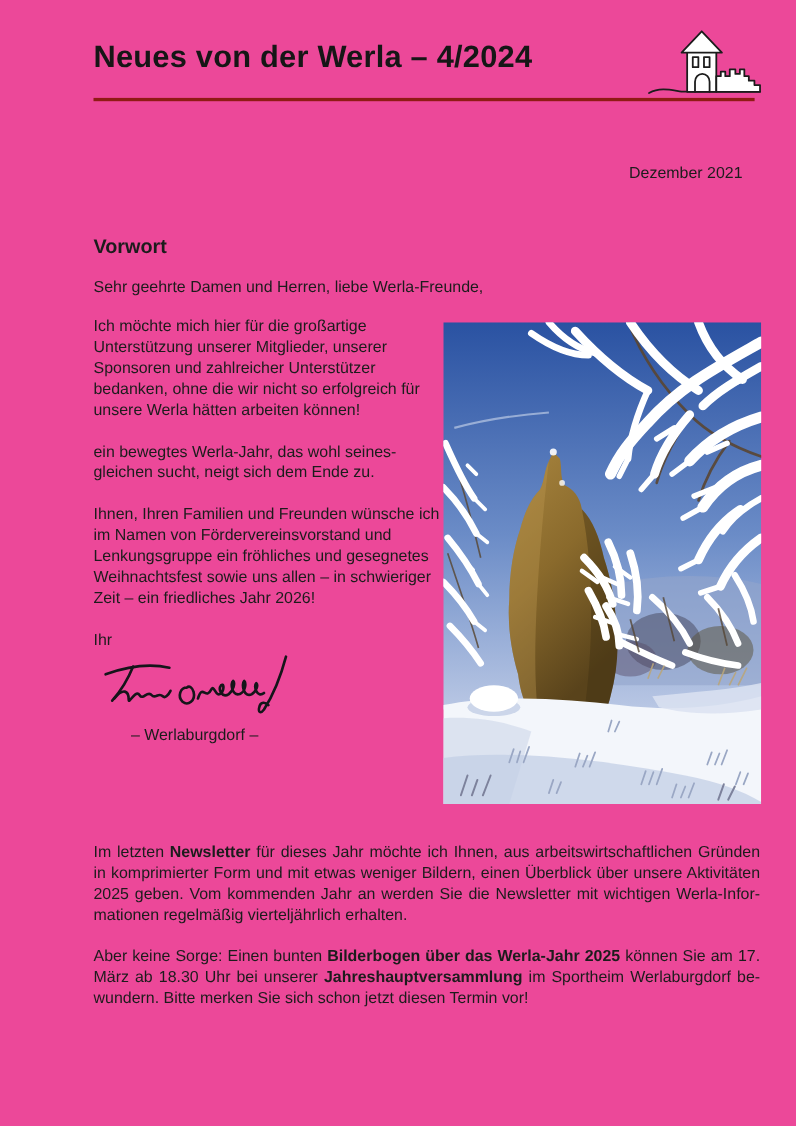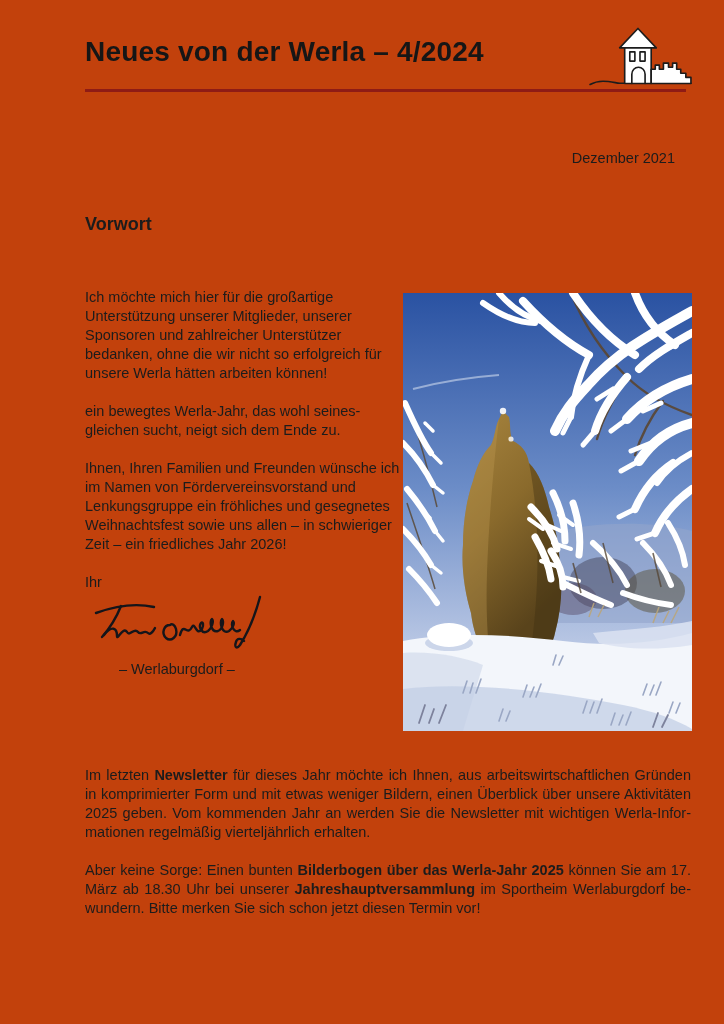--- a/index.html
+++ b/index.html
@@ -1,17 +1,17 @@
 <!DOCTYPE html>
 <html lang="de"><head>
 <meta charset="utf-8">
 <style>
   html,body{margin:0;padding:0;background:#9a9a9a;}
   .page{
-    position:relative;width:724px;height:1024px;margin:0 auto;background:#c2410c;
+    position:relative;width:724px;height:1024px;margin:0 auto;background:#ec4899;
     font-family:"Liberation Sans", sans-serif;color:#1c1c1c;overflow:hidden;
   }
   .title{
     position:absolute;left:85px;top:36px;font-size:28px;font-weight:bold;
     letter-spacing:.2px;white-space:nowrap;color:#161616;
   }
   .logo{position:absolute;left:588px;top:24px;width:106px;height:66px;}
   .rule{position:absolute;left:85px;top:89px;width:601px;height:3px;background:#8f1b15;}
   .date{
     position:absolute;left:403px;top:149px;width:272px;text-align:right;
@@ -54,20 +54,21 @@
         <path d="M62,58 L62,44 L66,44 L66,40 L70,40 L70,44 L74,44 L74,38 L79,38 L79,42 L83,42 L83,38 L87,38 L87,44 L91,44 L91,48 L96,48 L96,52 L101,52 L101,58 Z"></path>
       </g>
     </svg>
   </div>
 
   <div class="rule"></div>
 
   <div class="date">Dezember 2021</div>
 
   <div class="h-vorwort">Vorwort</div>
+  <div class="salutation">Sehr geehrte Damen und Herren, liebe Werla-Freunde,</div>
 
   <div class="leftcol">
     <p>Ich möchte mich hier für die großartige Unterstützung unserer Mitglieder, unserer Sponsoren und zahlreicher Unterstützer bedanken, ohne die wir nicht so erfolgreich für unsere Werla hätten arbeiten können!</p>
     <p>ein bewegtes Werla-Jahr, das wohl seines­gleichen sucht, neigt sich dem Ende zu.</p>
     <p>Ihnen, Ihren Familien und Freunden wünsche ich im Namen von Fördervereinsvorstand und Lenkungsgruppe ein fröhliches und gesegnetes Weihnachtsfest sowie uns allen – in schwieriger Zeit – ein friedliches Jahr 2026!</p>
     <p>Ihr</p>
   </div>
 
   <div class="photo">
     <svg width="289" height="438" viewBox="0 0 289 438">

